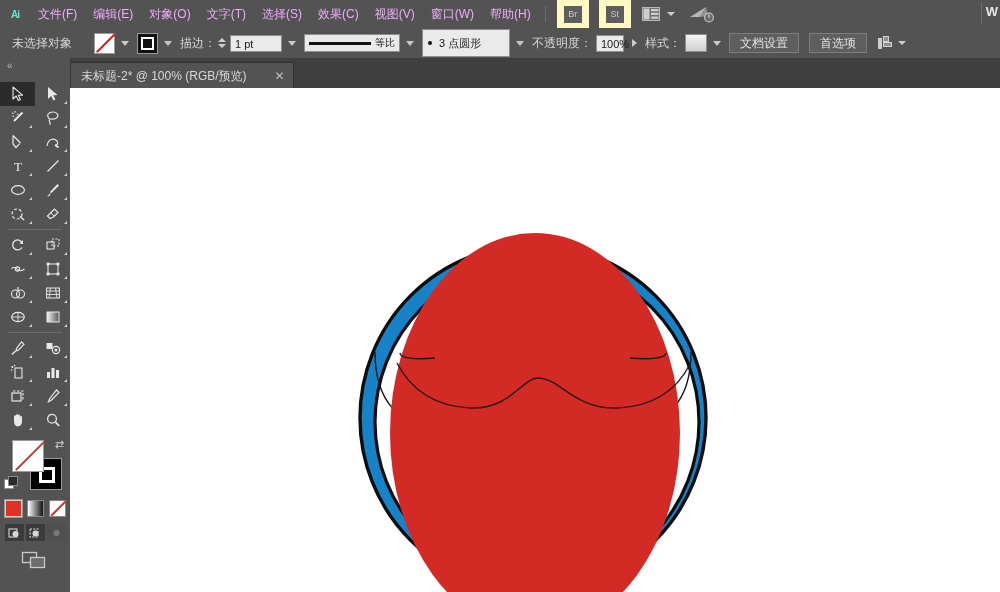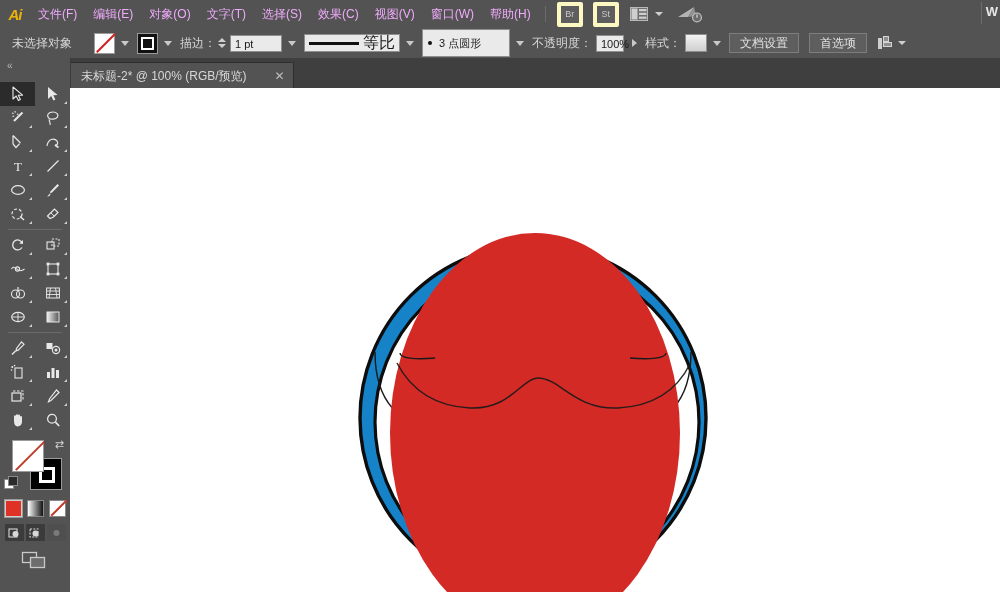--- a/index.html
+++ b/index.html
@@ -13,31 +13,31 @@
   #app{position:relative;width:1000px;height:592px;}
 
   
   .menubar{
     position:absolute;left:0;top:0;width:1000px;height:28px;
     background:#535353;display:flex;align-items:center;
     border-bottom:1px solid #3d3d3d;
   }
   .ai-logo{
     width:30px;height:28px;display:flex;align-items:center;justify-content:center;
-    color:#eab308;font-weight:bold;font-size:15px;font-style:italic;
+    color:#5eead4;font-weight:bold;font-size:10px;
     letter-spacing:-1px;
   }
   .menu-item{
     padding:0 8px;height:28px;line-height:28px;font-size:12px;color:#f0abfc;
     white-space:nowrap;cursor:default;
   }
   .mb-spacer{flex:1;}
   .mb-sep{width:1px;height:16px;background:#6b6b6b;margin:0 6px;}
   .app-chip{
-    width:18px;height:17px;border:4px solid #fef9c3;border-radius:2px;
+    width:18px;height:17px;border:7px solid #fef9c3;border-radius:2px;
     background:#5e5e5e;color:#c8c8c8;font-size:9px;
     display:flex;align-items:center;justify-content:center;margin:0 5px;
   }
   .ws-icon{
     width:20px;height:15px;margin-left:6px;display:flex;align-items:center;
   }
   .chev{
     width:0;height:0;border-left:4px solid transparent;border-right:4px solid transparent;
     border-top:4px solid #cfcfcf;margin-left:5px;
   }
@@ -81,21 +81,21 @@
     background:#eaeaea;color:#1a1a1a;border:1px solid #8e8e8e;height:17px;
     line-height:17px;font-size:11px;padding:0 4px;box-sizing:border-box;
   }
   .field-w50{width:52px;}
   .field-w46{width:28px;}
   .profile-box{
     background:#eaeaea;border:1px solid #8e8e8e;height:18px;width:96px;
     display:flex;align-items:center;box-sizing:border-box;padding:0 4px;
   }
   .profile-line{flex:1;height:3px;background:#111;}
-  .profile-box span{font-size:16px;color:#1a1a1a;margin-left:4px;}
+  .profile-box span{font-size:10px;color:#1a1a1a;margin-left:4px;}
   .brush-box{
     background:#eaeaea;border:1px solid #8e8e8e;height:28px;width:88px;
     display:flex;align-items:center;box-sizing:border-box;padding:0 5px;
     font-size:11px;color:#1a1a1a;
   }
   .brush-dot{width:4px;height:4px;border-radius:50%;background:#111;margin-right:7px;}
   .style-box{
     background:#d8d8d8;border:1px solid #8e8e8e;width:22px;height:18px;
     box-sizing:border-box;background:linear-gradient(#f3f3f3,#cfcfcf);
   }

